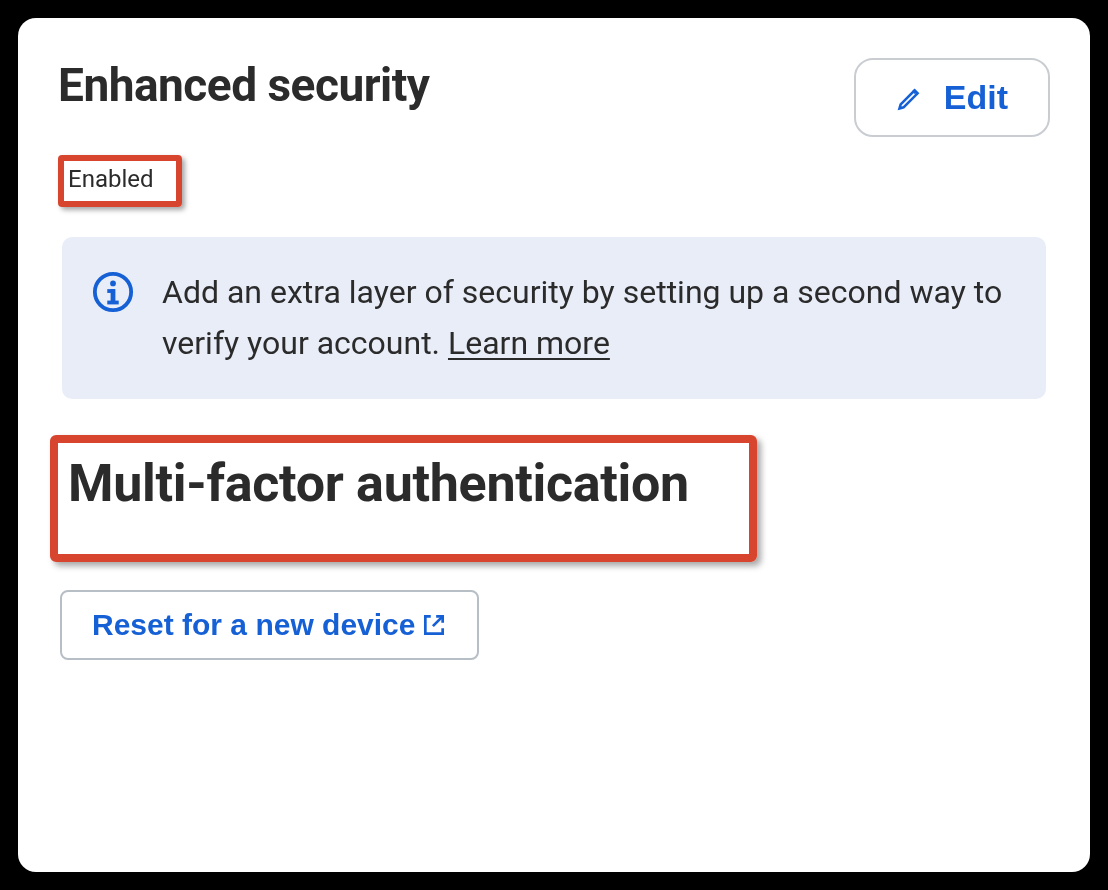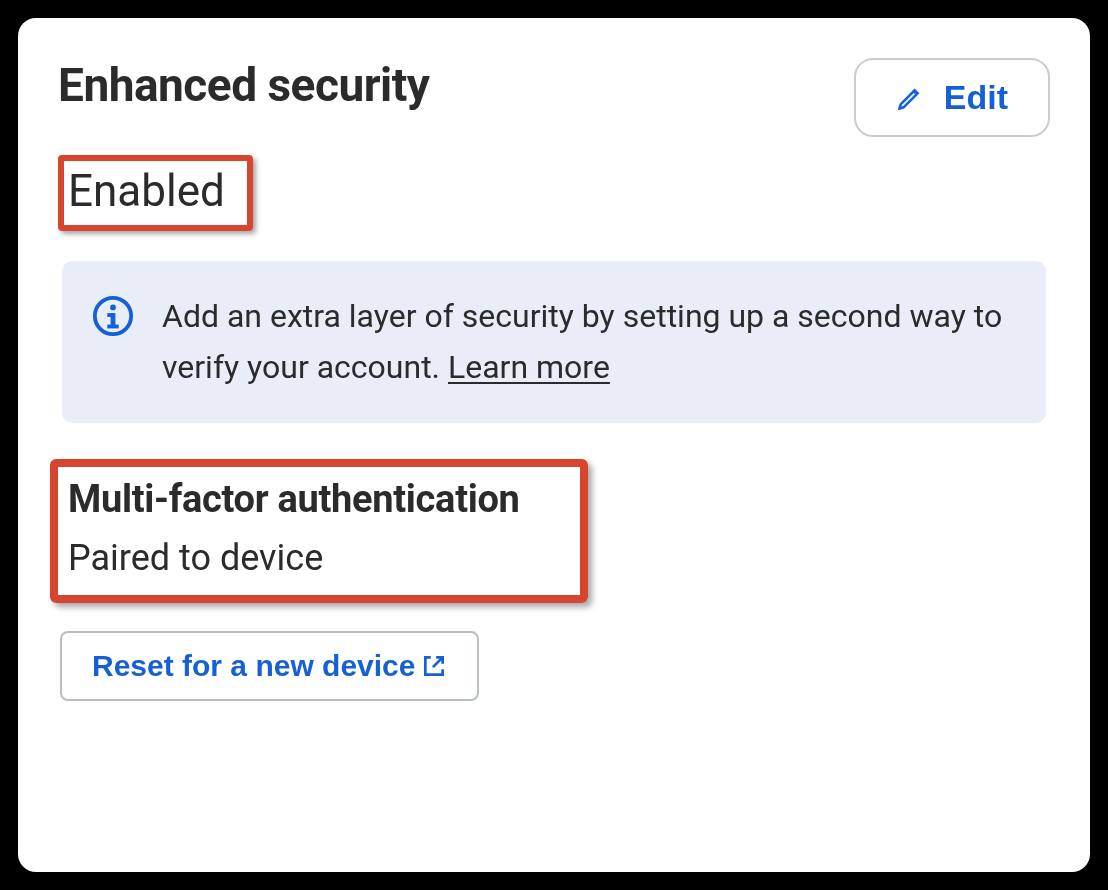--- a/index.html
+++ b/index.html
@@ -56,21 +56,21 @@
     .pencil-icon {
       width: 28px;
       height: 28px;
       stroke: #1660d6;
       fill: none;
       stroke-width: 2.2;
     }
 
     .status-enabled {
       display: inline-block;
-      font-size: 44px;
+      font-size: 24px;
       font-weight: 400;
       color: #2b2b2b;
       padding: 4px 14px 6px 6px;
       margin-left: -6px;
     }
 
     .highlight-box-small {
       border: 6px solid #d8452e;
       border-radius: 4px;
       display: inline-block;
@@ -117,24 +117,24 @@
       border: 8px solid #d8452e;
       border-radius: 6px;
       padding: 10px 60px 16px 10px;
       display: inline-block;
       margin-bottom: 28px;
       margin-left: -8px;
       box-shadow: 4px 4px 6px rgba(0,0,0,0.35);
     }
 
     .mfa-title {
-      font-size: 38px;
-      font-weight: 700;
-      color: #2b2b2b;
-      margin-bottom: 16px;
+      font-size: 52px;
+      font-weight: 700;
+      color: #2b2b2b;
+      margin-bottom: 24px;
       letter-spacing: -0.3px;
     }
 
     .mfa-status {
       font-size: 36px;
       font-weight: 400;
       color: #2b2b2b;
     }
 
     .reset-button {
@@ -191,21 +191,20 @@
       </svg>
     </div>
     <div class="info-text">
       <span>Add an extra layer of security by setting up a second way to verify your account. </span><a class="learn-more">Learn more</a>
       <br>
     </div>
   </div>
 
   <div class="highlight-box-large">
     <h2 class="mfa-title">Multi-factor authentication</h2>
-    <div class="mfa-status">Paired to device</div>
   </div>
 
   <div>
     <button class="reset-button">
       <span>Reset for a new device</span>
       <svg class="external-icon" viewBox="0 0 24 24">
         <path d="M9 4 H4 V20 H20 V15"></path>
         <path d="M14 4 H20 V10"></path>
         <path d="M20 4 L11 13"></path>
       </svg>

